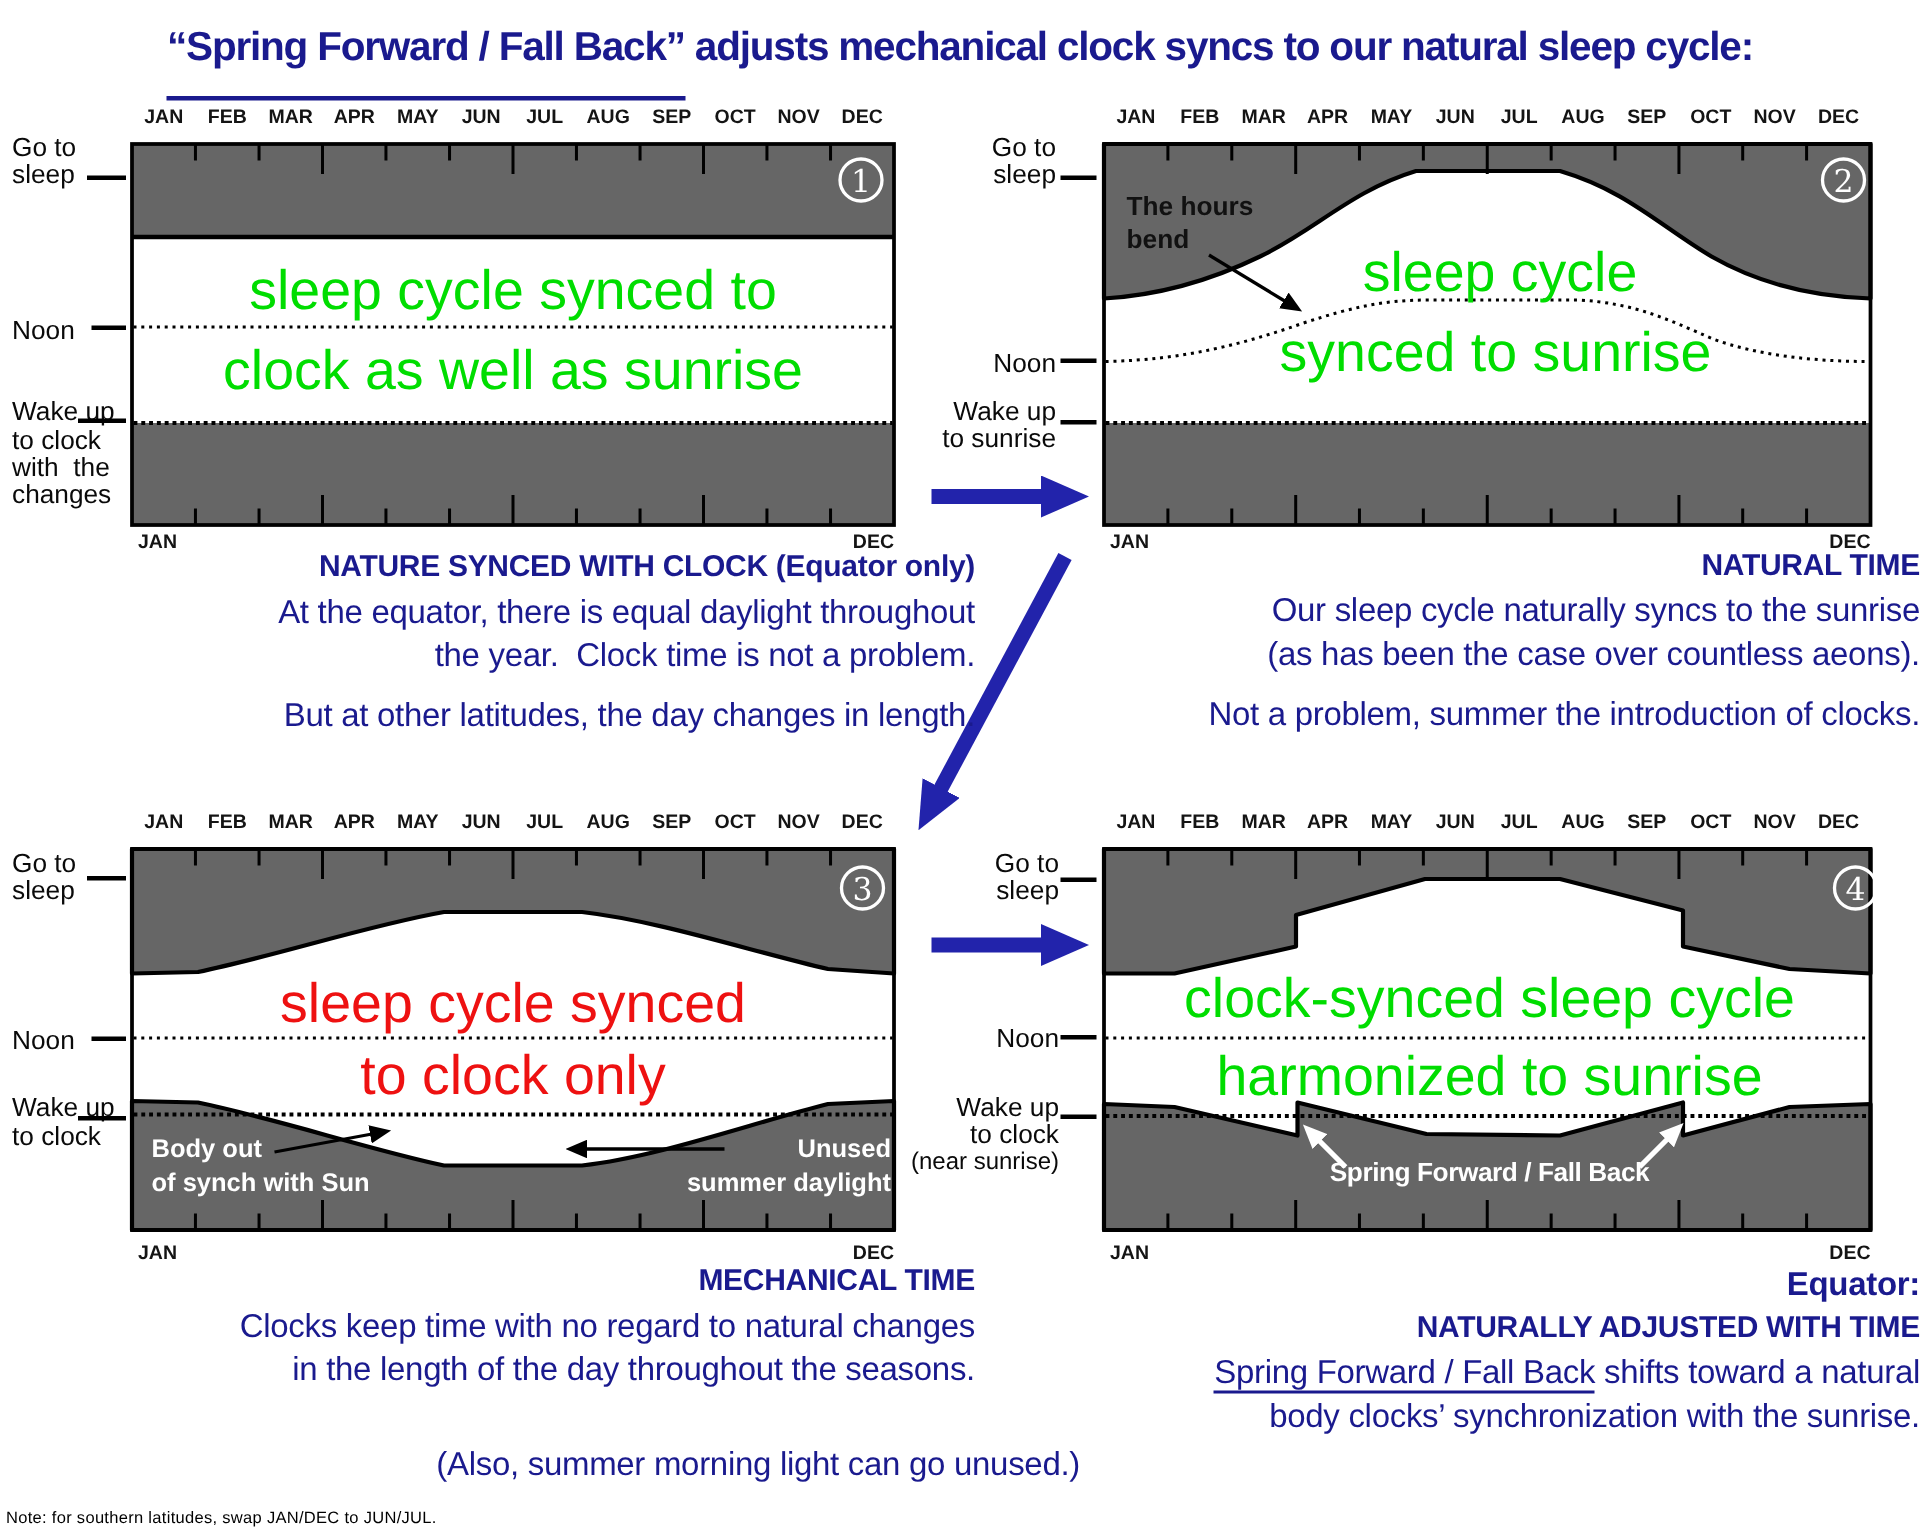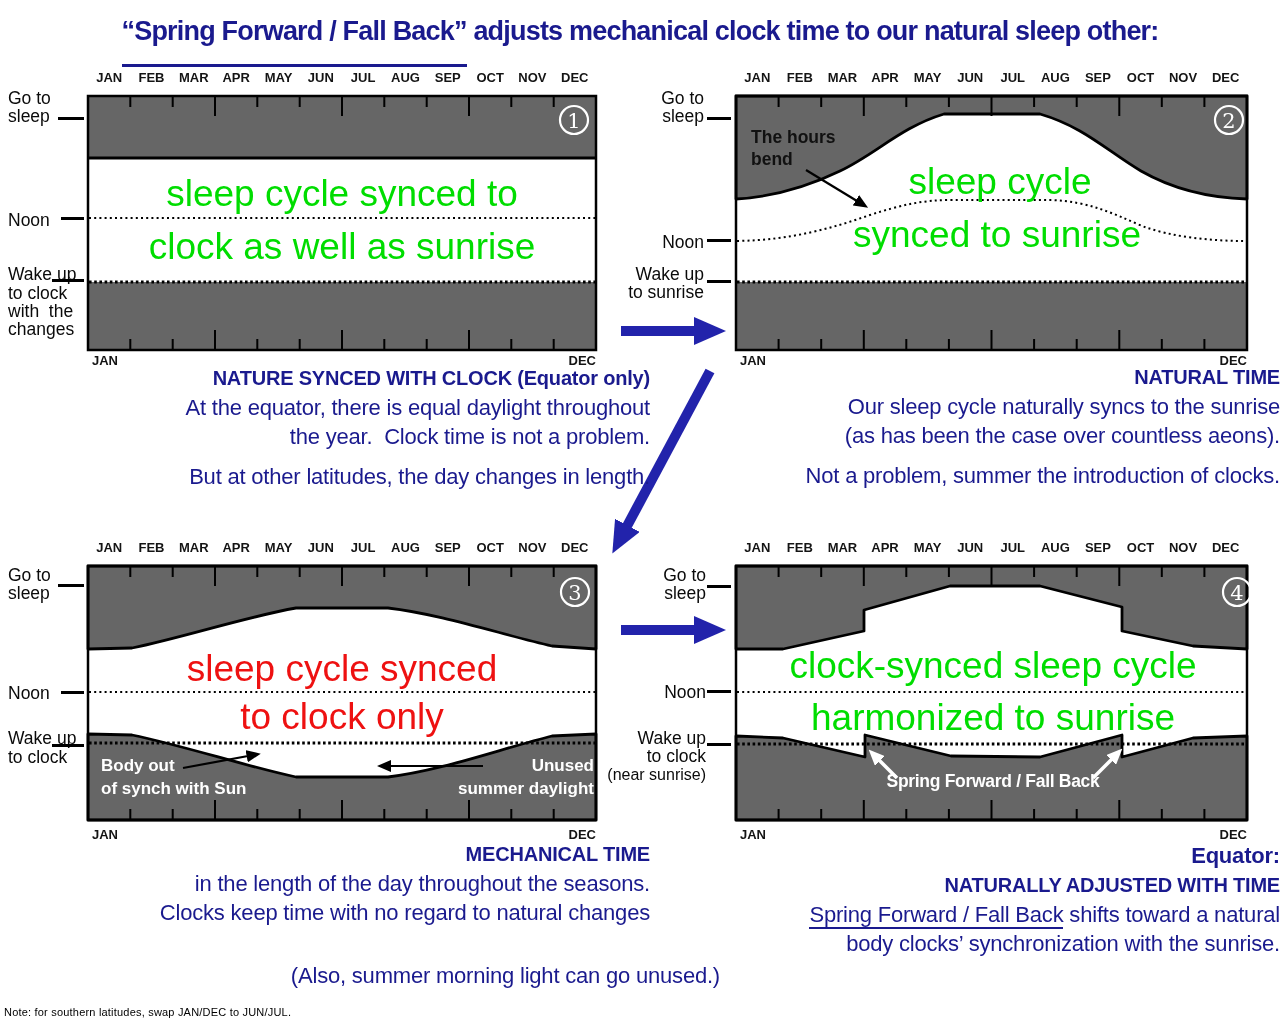--- a/index.html
+++ b/index.html
@@ -45,21 +45,21 @@
   .navyarrow{stroke:var(--arrow_blue);stroke-width:10;fill:none;}
   #mk-navy polygon{fill:var(--arrow_blue);}
   #mk-blk polygon{fill:#000;}
   #mk-wht polygon{fill:#fff;}
 </style>
 </head>
 <body>
 
 <div id="stage">
 
-  <div class="title"><span class="u">“Spring Forward / Fall Back”</span><span> adjusts mechanical clock time to our natural sleep other:</span></div>
+  <div class="title"><span class="u">“Spring Forward / Fall Back”</span><span> adjusts mechanical clock syncs to our natural sleep cycle:</span></div>
 
   <div class="months" style="left:88px;top:70px;width:508px;">
       <span class="mcell">JAN</span>
       <span class="mcell">FEB</span>
       <span class="mcell">MAR</span>
       <span class="mcell">APR</span>
       <span class="mcell">MAY</span>
       <span class="mcell">JUN</span>
       <span class="mcell">JUL</span>
       <span class="mcell">AUG</span>
@@ -257,22 +257,22 @@
 
   <div class="caption" style="left:712px;top:362px;width:568px;">
       <div class="h">NATURAL TIME</div>
       <div>Our sleep cycle naturally syncs to the sunrise</div>
       <div>(as has been the case over countless aeons).</div>
       <div class="gap">Not a problem, summer the introduction of clocks.</div>
     </div>
 
   <div class="caption" style="left:30px;top:839px;width:620px;">
       <div class="h">MECHANICAL TIME</div>
+      <div>Clocks keep time with no regard to natural changes</div>
       <div>in the length of the day throughout the seasons.</div>
-      <div>Clocks keep time with no regard to natural changes</div>
     </div>
   <div class="caption" style="left:120px;top:961px;width:600px;">
       <div>(Also, summer morning light can go unused.)</div>
     </div>
 
   <div class="caption" style="left:712px;top:841px;width:568px;">
       <div class="b">Equator:</div>
       <div class="h">NATURALLY ADJUSTED WITH TIME</div>
       <div><span class="u">Spring Forward / Fall Back</span><span> shifts toward a natural</span></div>
       <div>body clocks’ synchronization with the sunrise.</div>

